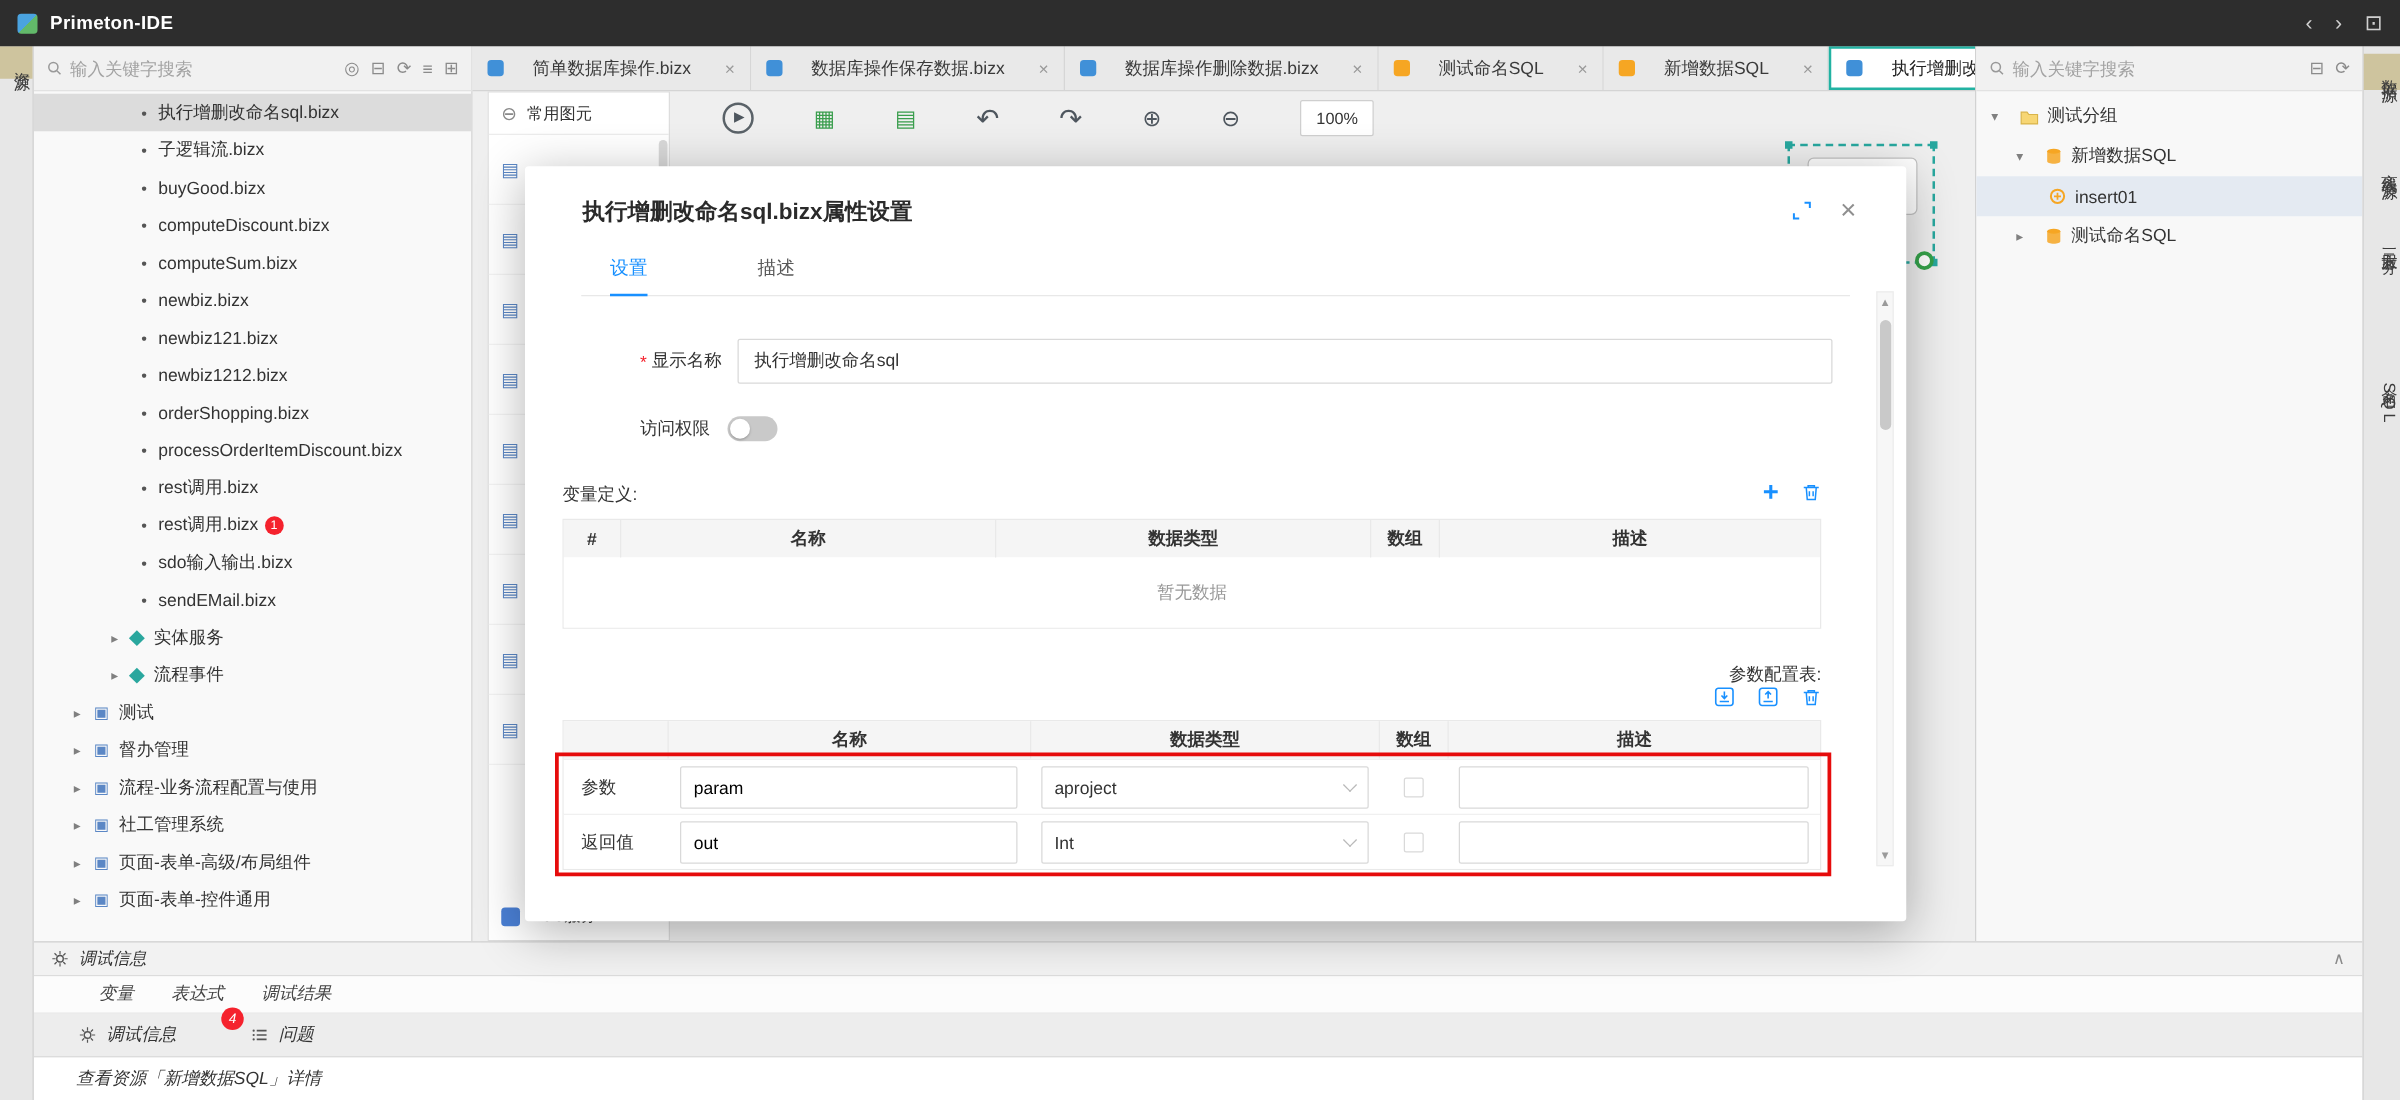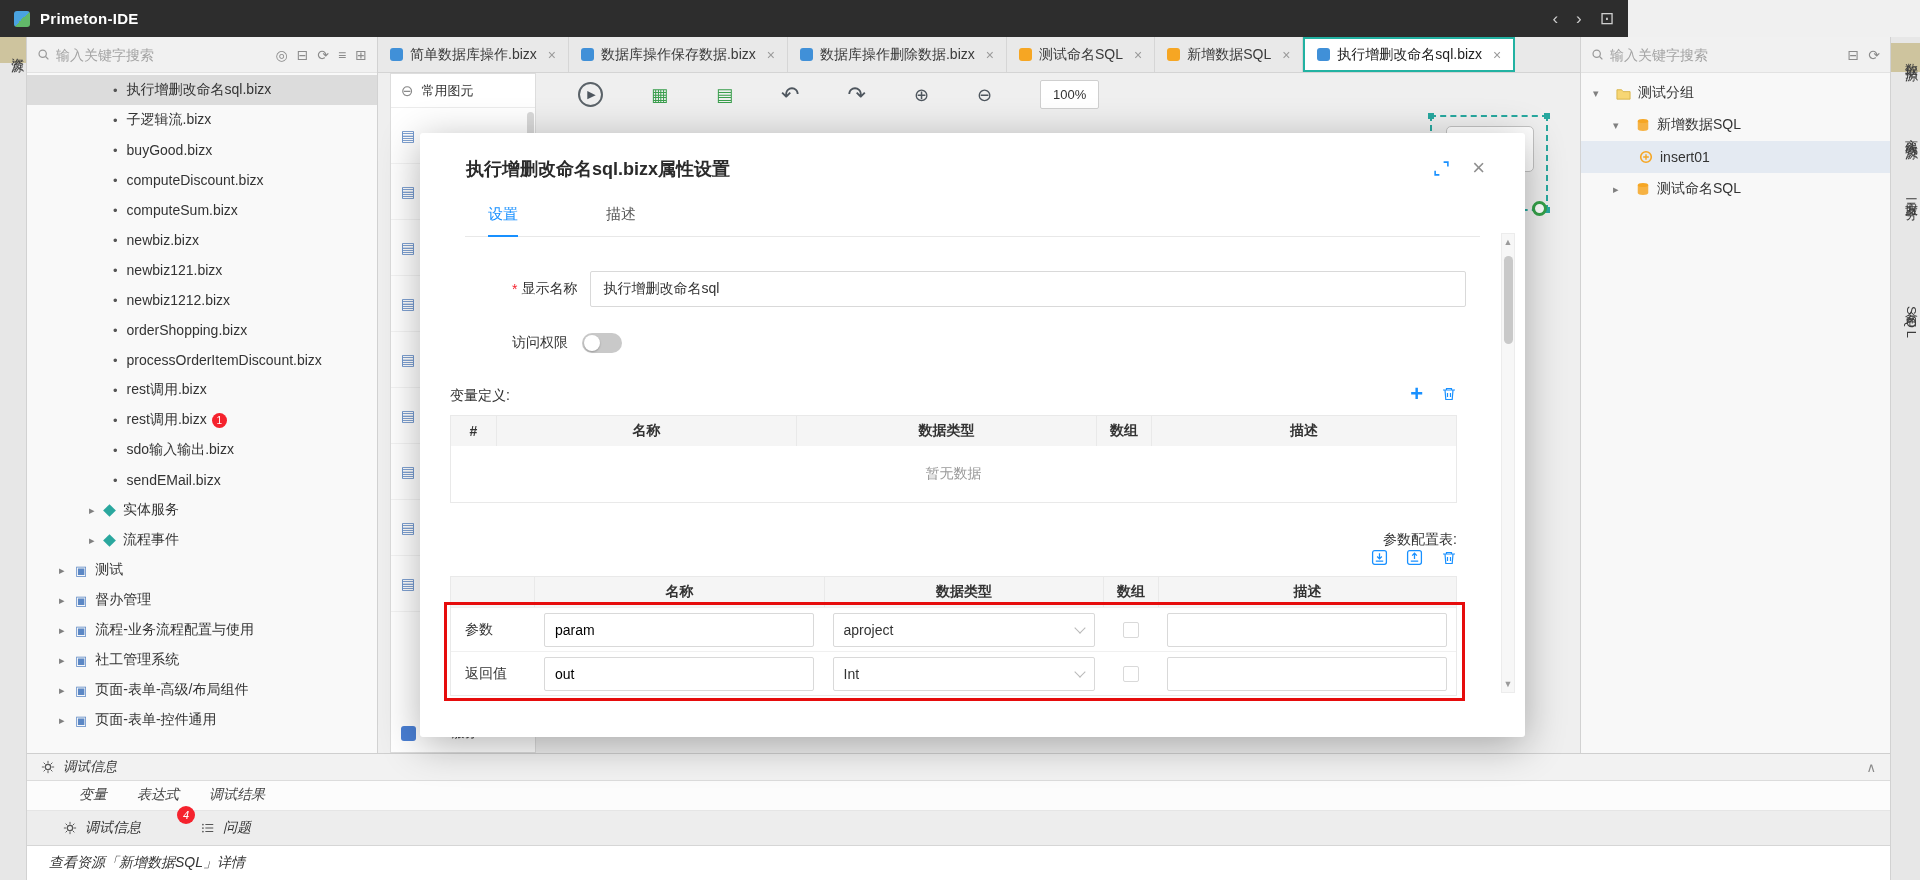--- a/index.html
+++ b/index.html
@@ -1,20 +1,20 @@
 <!DOCTYPE html>
 <html><head>
 <meta charset="utf-8">
 <style>
   *{box-sizing:border-box;margin:0;padding:0;}
   html,body{width:1920px;height:880px;}
   body{font-family:"Liberation Sans","DejaVu Sans",sans-serif;background:#f0f0f0;overflow:hidden;position:relative;color:#333;}
 
   
-  .titlebar{position:absolute;left:0;top:0;width:1628px;height:37px;background:#2d2d2d;color:#fff;display:flex;align-items:center;padding:4px 14px;z-index:5;}
+  .titlebar{position:absolute;left:0;top:0;width:1920px;height:37px;background:#2d2d2d;color:#fff;display:flex;align-items:center;padding:4px 14px;z-index:5;}
   .logo{width:16px;height:16px;border-radius:3px;background:linear-gradient(135deg,#4aa3e0 0 50%,#62b96a 50% 100%);margin-right:10px;flex:0 0 16px;}
   .app-title{font-size:15px;font-weight:bold;letter-spacing:.3px;}
   .titlebar-right{margin-left:auto;display:flex;gap:18px;color:#cfcfcf;font-size:17px;align-items:center;}
 
   
   .left-strip{position:absolute;left:0;top:37px;width:27px;height:843px;background:#e7e7e7;border-right:1px solid #d2d2d2;display:flex;flex-direction:column;align-items:center;z-index:4;}
   .right-strip{position:absolute;left:1890px;top:37px;width:30px;height:843px;background:#e7e7e7;border-left:1px solid #d2d2d2;display:flex;flex-direction:column;align-items:center;z-index:4;}
   .strip-tab{writing-mode:vertical-rl;font-size:13px;color:#3c3c3c;padding:10px 0;letter-spacing:3px;text-align:center;width:100%;display:flex;justify-content:center;}
   .strip-tab.tan{background:#cec49e;}
 
@@ -31,21 +31,21 @@
   .indent-svc{padding-left:62px;}
   .indent-prj{padding-left:32px;}
   .bullet{color:#555;margin-right:9px;font-size:13px;}
   .tw-arrow{color:#808080;font-size:11px;margin-right:6px;width:10px;flex:0 0 10px;}
   .diamond{width:9px;height:9px;background:#2aa79e;transform:rotate(45deg);margin-right:9px;flex:0 0 9px;}
   .prj-icon{color:#5b87c5;font-size:13px;margin-right:8px;}
   .badge{margin-left:5px;min-width:15px;height:15px;border-radius:8px;background:#f5222d;color:#fff;font-size:10px;line-height:15px;text-align:center;padding:0 3px;display:inline-block;}
 
   
   .tabbar{position:absolute;left:378px;top:37px;width:1202px;height:36px;background:#e9e9e9;display:flex;align-items:stretch;border-bottom:1px solid #d4d4d4;z-index:3;}
-  .etab{display:flex;align-items:center;gap:7px;padding:4px 12px;font-size:14px;color:#3a3a3a;border-right:1px solid #d6d6d6;background:#e9e9e9;white-space:nowrap;}
+  .etab{display:flex;align-items:center;gap:23px;padding:4px 12px;font-size:14px;color:#3a3a3a;border-right:1px solid #d6d6d6;background:#e9e9e9;white-space:nowrap;}
   .chip{width:13px;height:13px;border-radius:3px;display:inline-block;flex:0 0 13px;}
   .chip.bizx{background:#4090d8;}
   .chip.sql{background:#f6a623;}
   .etab .x{color:#9a9a9a;font-size:14px;margin-left:4px;}
   .etab.active{background:#fff;border:2px solid #22b2a2;color:#222;}
 
   
   .canvas{position:absolute;left:378px;top:73px;width:1202px;height:680px;background:#efefef;overflow:hidden;z-index:1;}
   .palette{position:absolute;left:12px;top:0;width:146px;height:680px;background:#fff;border:1px solid #ddd;}
   .palette-header{height:34px;display:flex;align-items:center;gap:8px;padding:0 10px;border-bottom:1px solid #ececec;font-size:13px;color:#333;}
@@ -76,21 +76,21 @@
   .rl2{padding-left:58px;}
 
   
   .bottom-area{position:absolute;left:27px;top:753px;width:1863px;height:127px;z-index:3;font-style:italic;}
   .debug-bar{height:28px;background:#f2f2f2;border-top:1px solid #cfcfcf;border-bottom:1px solid #dcdcdc;display:flex;align-items:center;gap:8px;padding:0 14px;font-size:13.5px;color:#333;}
   .debug-bar .collapse{margin-left:auto;color:#8a8a8a;font-size:13px;}
   .subtabs{height:30px;background:#fcfcfc;display:flex;gap:30px;padding:5px 0 0 52px;font-size:14px;color:#444;border-bottom:1px solid #e5e5e5;overflow:hidden;}
   .bottom-tabs{height:35px;background:#ededed;border-bottom:1px solid #d6d6d6;display:flex;align-items:center;gap:60px;padding-left:36px;font-size:14px;color:#333;}
   .btab{display:flex;align-items:center;gap:8px;position:relative;}
   .badge4{position:absolute;left:-24px;top:-13px;min-width:18px;height:18px;border-radius:9px;background:#f5222d;color:#fff;font-size:11px;line-height:18px;text-align:center;padding:0 4px;}
-  .status-bar{height:34px;background:#fff;display:flex;align-items:center;padding:0 22px;font-size:14px;color:#333;}
+  .status-bar{height:34px;background:#fff;display:flex;align-items:center;padding:0 34px;font-size:14px;color:#333;}
 
   
   .modal{position:absolute;left:420px;top:133px;width:1105px;height:604px;background:#fff;border-radius:3px;box-shadow:0 8px 40px rgba(0,0,0,.3);z-index:30;}
   .modal-head{display:flex;align-items:flex-start;padding:24px 40px 0 46px;}
   .modal-title{font-size:18px;font-weight:600;color:#2a2a2a;}
   .head-icons{margin-left:auto;display:flex;gap:22px;align-items:center;}
   .mclose{font-size:22px;color:#8f8f8f;line-height:1;}
   .mtabs{display:flex;gap:88px;margin:24px 45px 0;padding-left:23px;border-bottom:1px solid #e8e8e8;font-size:15px;}
   .mtab{padding-bottom:11px;color:#595959;}
   .mtab.active{color:#1890ff;border-bottom:2px solid #1890ff;margin-bottom:-1px;}

